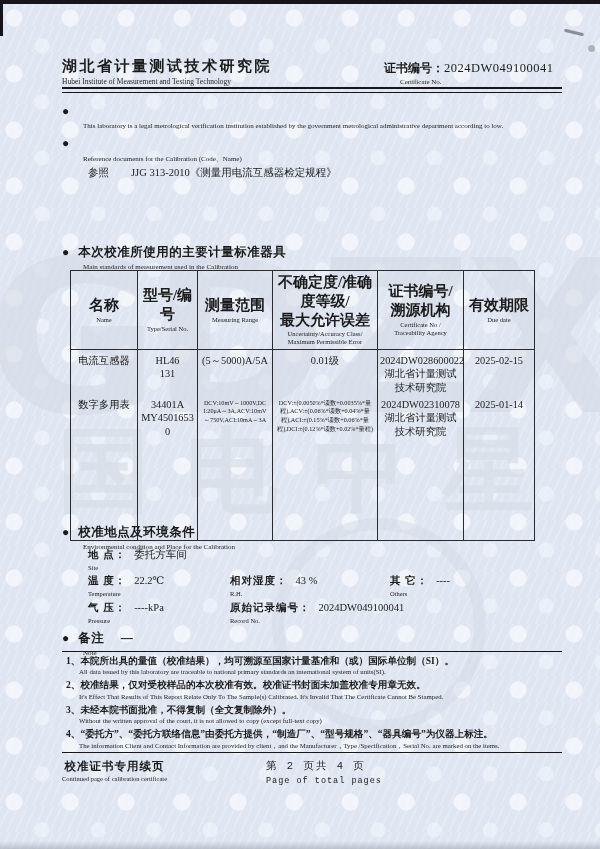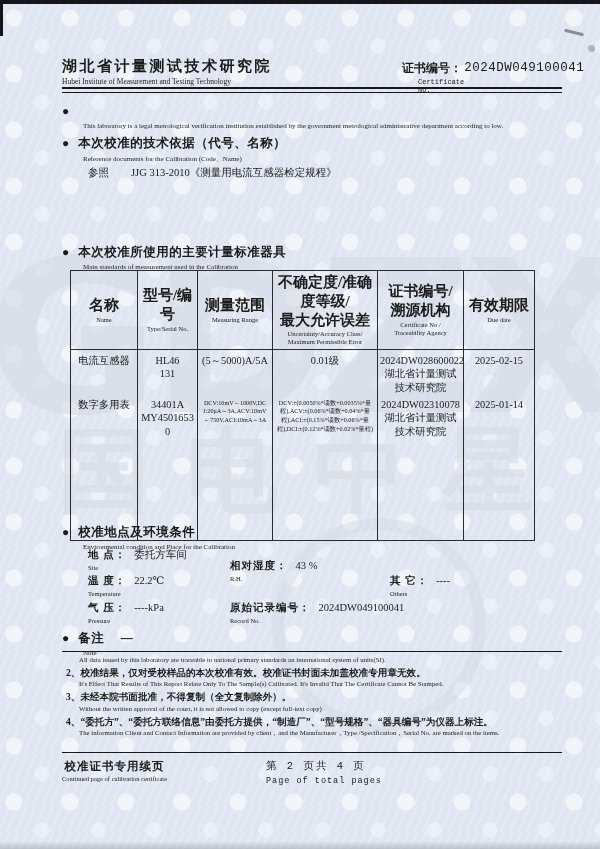--- a/index.html
+++ b/index.html
@@ -22,21 +22,21 @@
   
   .scan-top{position:absolute;z-index:3;top:0;left:0;width:600px;height:4px;background:#14141a;}
   .scan-left{position:absolute;z-index:3;top:0;left:0;width:3px;height:36px;background:#14141a;}
   .mark1{position:absolute;z-index:3;top:31px;left:564px;width:20px;height:3px;background:rgba(50,52,62,0.5);transform:rotate(14deg);border-radius:2px;}
   .mark2{position:absolute;z-index:3;top:45px;left:588px;width:7px;height:7px;background:rgba(60,62,72,0.3);border-radius:50%;}
   .scan-bottom{position:absolute;z-index:3;bottom:0;left:0;width:600px;height:8px;background:linear-gradient(180deg,rgba(130,138,150,0) 0%,rgba(130,138,150,0.4) 100%);}
   
   .header{top:57px;left:62px;width:500px;}
   .inst-cn{font-size:15px;font-weight:bold;letter-spacing:2.5px;}
   .inst-en{font-size:7.5px;margin-top:1px;}
-  .cert{position:absolute;top:3px;left:340px;display:flex;gap:0;font-family:Liberation Mono, monospace;}
+  .cert{position:absolute;top:3px;left:322px;display:flex;gap:0;}
   .cert-cn{font-size:12px;font-weight:bold;}
   .cert-en{font-size:7px;margin-top:1px;margin-left:16px;}
   .cert-value{font-size:12.5px;padding-top:1px;letter-spacing:0.5px;}
   .rule-double{top:87px;left:62px;width:500px;height:3px;border-top:2px solid #15151a;border-bottom:1.4px solid #15151a;}
   
   .sec .head{display:flex;align-items:center;}
   .bullet::before{content:"●";font-size:12px;margin-right:9px;position:relative;top:-1px;}
   .sec .cn{font-size:12.5px;font-weight:bold;letter-spacing:0.5px;}
   .sec .en{font-size:7px;margin-left:21px;margin-top:2px;}
   .dashes{font-size:12px;font-weight:bold;margin-left:16px;letter-spacing:-1px;}
@@ -51,21 +51,21 @@
   .hen{font-size:6.5px;font-weight:normal;white-space:pre-line;line-height:1.25;margin-top:1px;}
   table.std tbody td{vertical-align:top;text-align:center;height:186px;}
   .e1,.e2{font-size:10.3px;white-space:pre-line;line-height:1.35;}
   .e1{min-height:44px;padding-top:2px;}
   .small-txt{font-size:6.2px;line-height:1.4;padding:1px 1px 0 1px;}
   
   .env{top:548px;left:88px;width:475px;height:78px;}
   .env-field{position:absolute;}
   .f-site{top:0;left:0;}
   .f-temp{top:26px;left:0;}
-  .f-hum{top:11px;left:142px;}
+  .f-hum{top:26px;left:142px;}
   .f-oth{top:26px;left:302px;}
   .f-pres{top:53px;left:0;}
   .f-rec{top:53px;left:142px;}
   .env-main{font-size:10.5px;}
   .env-label{font-weight:bold;letter-spacing:1px;margin-right:8px;}
   .env-sub{font-size:6.5px;margin-top:2px;}
   
   .note-rule{top:651px;left:62px;width:500px;border-top:1.3px solid #15151a;}
   .notes{top:655px;left:66px;width:497px;}
   .note-item{margin-bottom:2.5px;}
@@ -114,21 +114,20 @@
   <div class="abs sec" style="top:102px;left:62px;">
     <div class="head">
         <span class="bullet"></span>
       </div>
     <div class="en">This laboratory is a legal metrological verification institution established by the government metrological administrative department according to low.</div>
   </div>
 
   <div class="abs sec" style="top:134px;left:62px;">
     <div class="head">
         <span class="bullet"></span>
-        <span class="cn">本次校准的技术依据（代号、名称）</span>
       </div>
     <div class="en">Reference documents for the Calibration (Code、Name)</div>
   </div>
 
   <div class="abs refline">
     <span class="ref-prefix">参照</span>
     <span>JJG 313-2010《测量用电流互感器检定规程》</span>
   </div>
 
   <div class="abs sec" style="top:243px;left:62px;">
@@ -261,20 +260,21 @@
         <span class="bullet"></span>
         <span class="cn">备注</span>
         <span class="dashes">----</span>
       </div>
     <div class="en">Note</div>
   </div>
   <div class="abs note-rule"></div>
 
   <div class="abs notes">
     <div class="note-item">
+      <div class="ncn">1、本院所出具的量值（校准结果），均可溯源至国家计量基准和（或）国际单位制（SI）。</div>
       <div class="nen">All data issued by this laboratory are traceable to national primary standards an international system of units(SI).</div>
     </div>
     <div class="note-item">
       <div class="ncn">2、校准结果，仅对受校样品的本次校准有效。校准证书封面未加盖校准专用章无效。</div>
       <div class="nen">It's Effect That Results of This Report Relate Only To The Sample(s) Calibrated. It's Invalid That The Certificate Cannot Be Stamped.</div>
     </div>
     <div class="note-item">
       <div class="ncn">3、未经本院书面批准，不得复制（全文复制除外）。</div>
       <div class="nen">Without the written approval of the court, it is not allowed to copy (except full-text copy)</div>
     </div>

